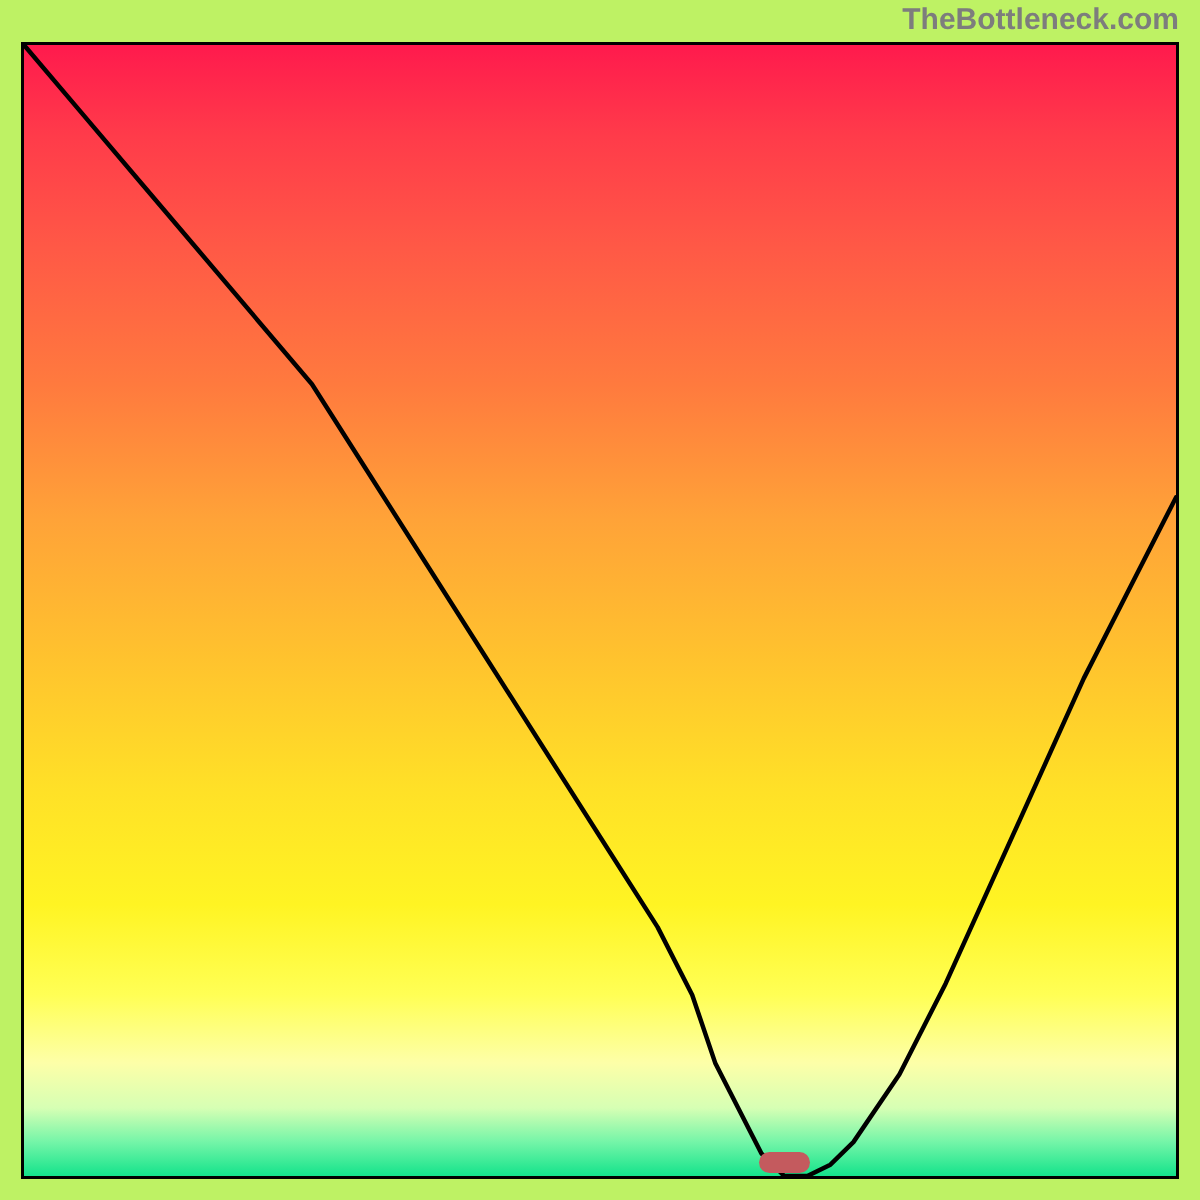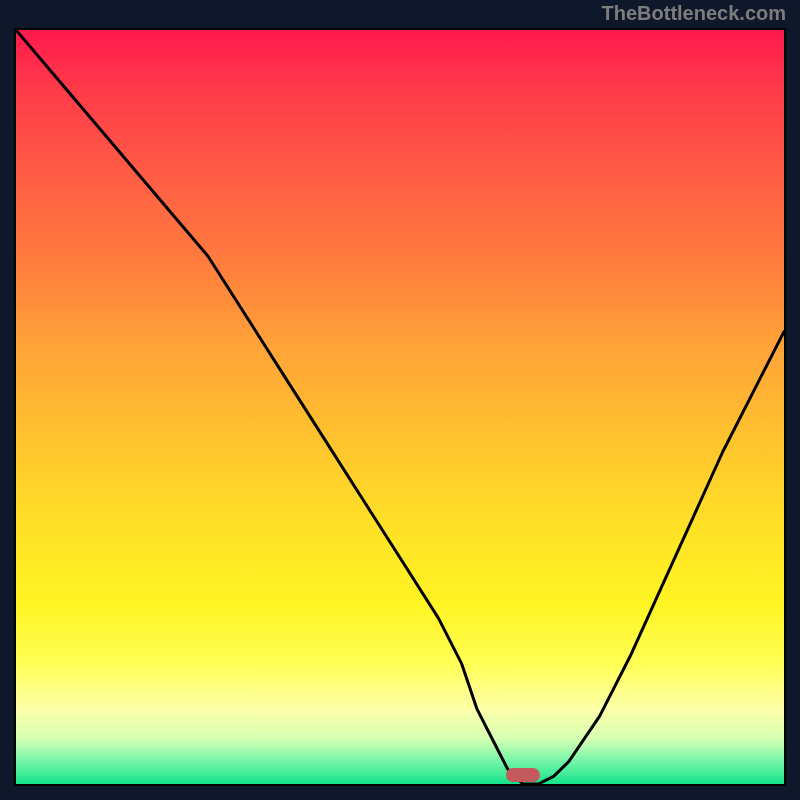--- a/index.html
+++ b/index.html
@@ -7,21 +7,21 @@
     padding: 0;
     width: 800px;
     height: 800px;
     background: #000;
     overflow: hidden;
   }
   .stage {
     position: relative;
     width: 800px;
     height: 800px;
-    background: #0f172a;
+    background: #bef264;
   }
   .plot-box {
     position: absolute;
     left: 14px;
     top: 28px;
     width: 772px;
     height: 758px;
     box-sizing: border-box;
     border: 2px solid #000;
     overflow: hidden;

